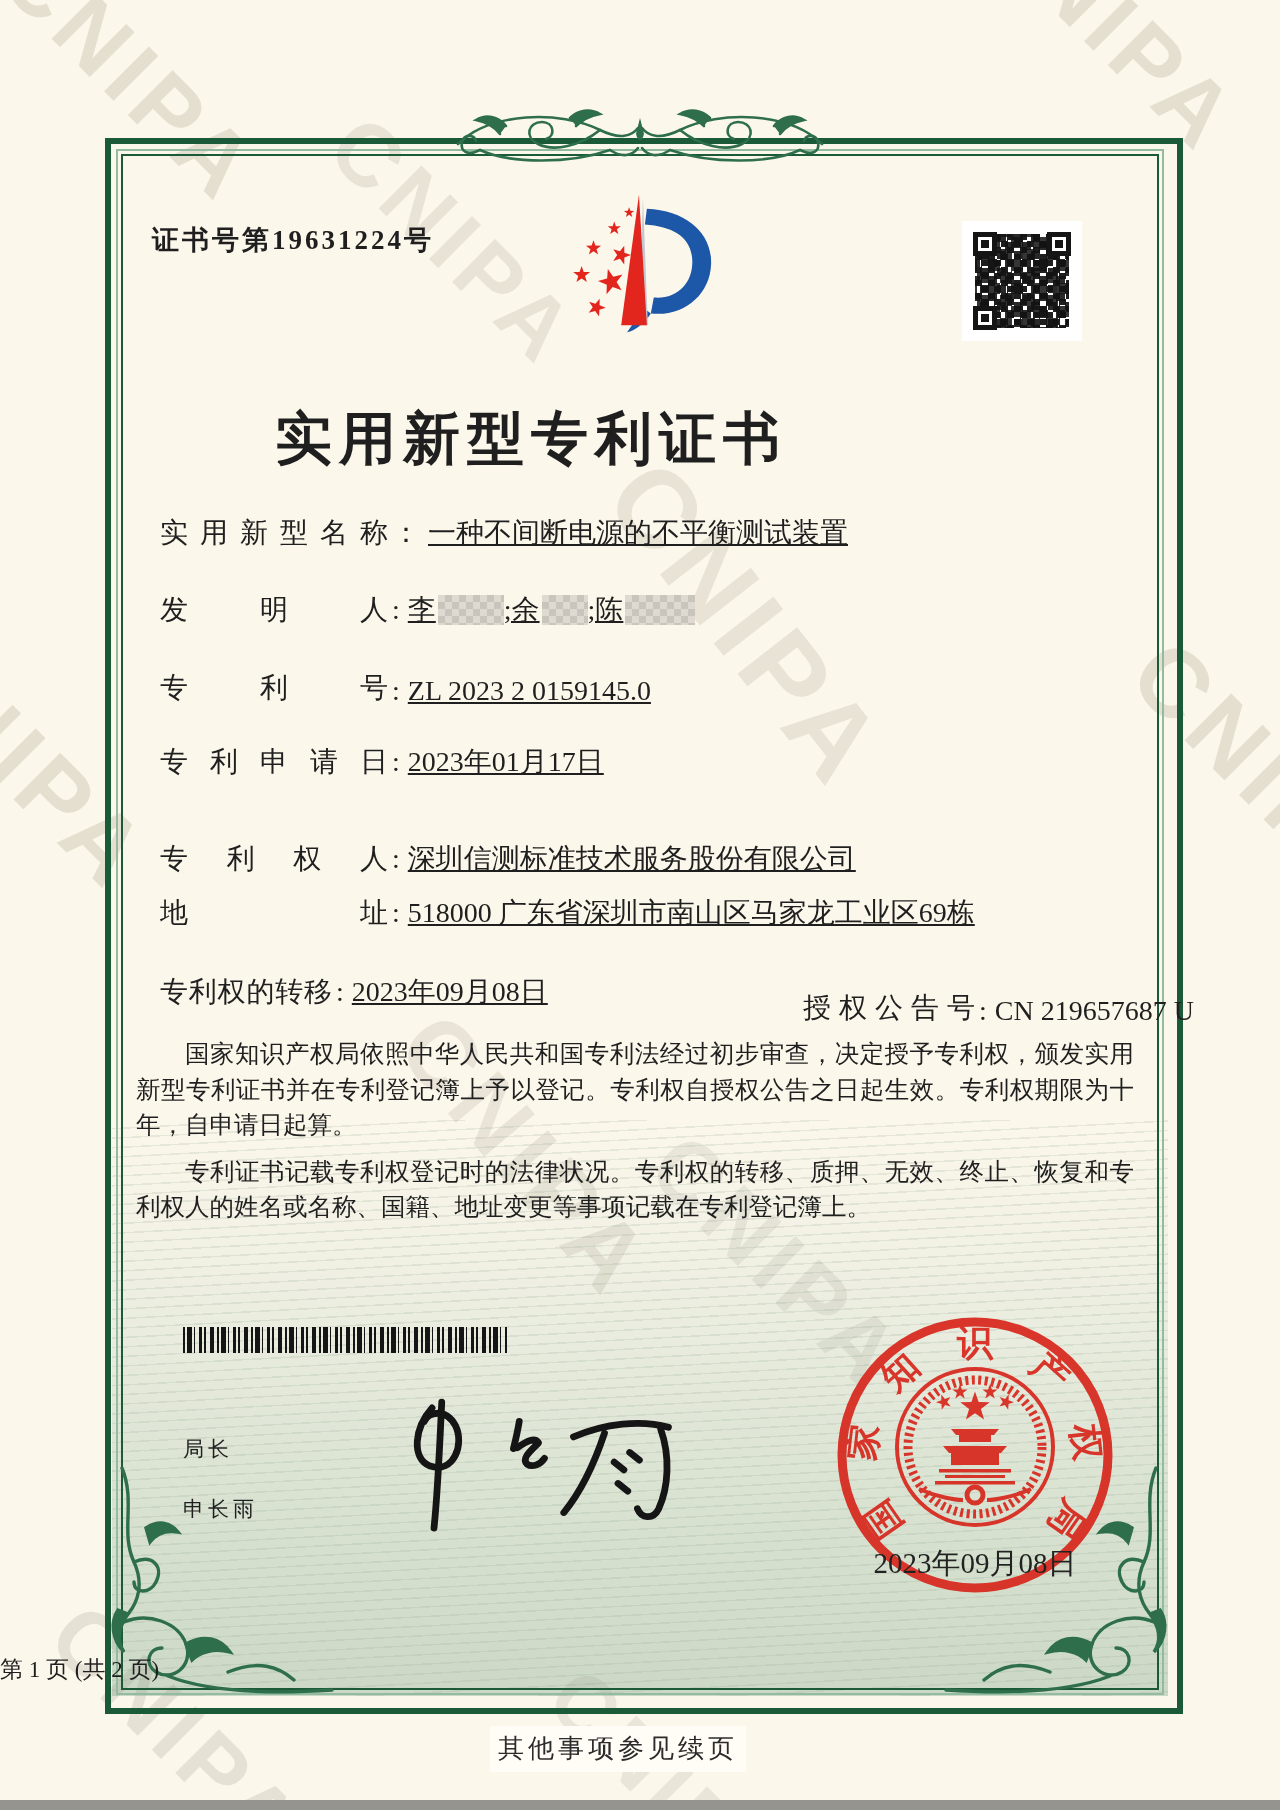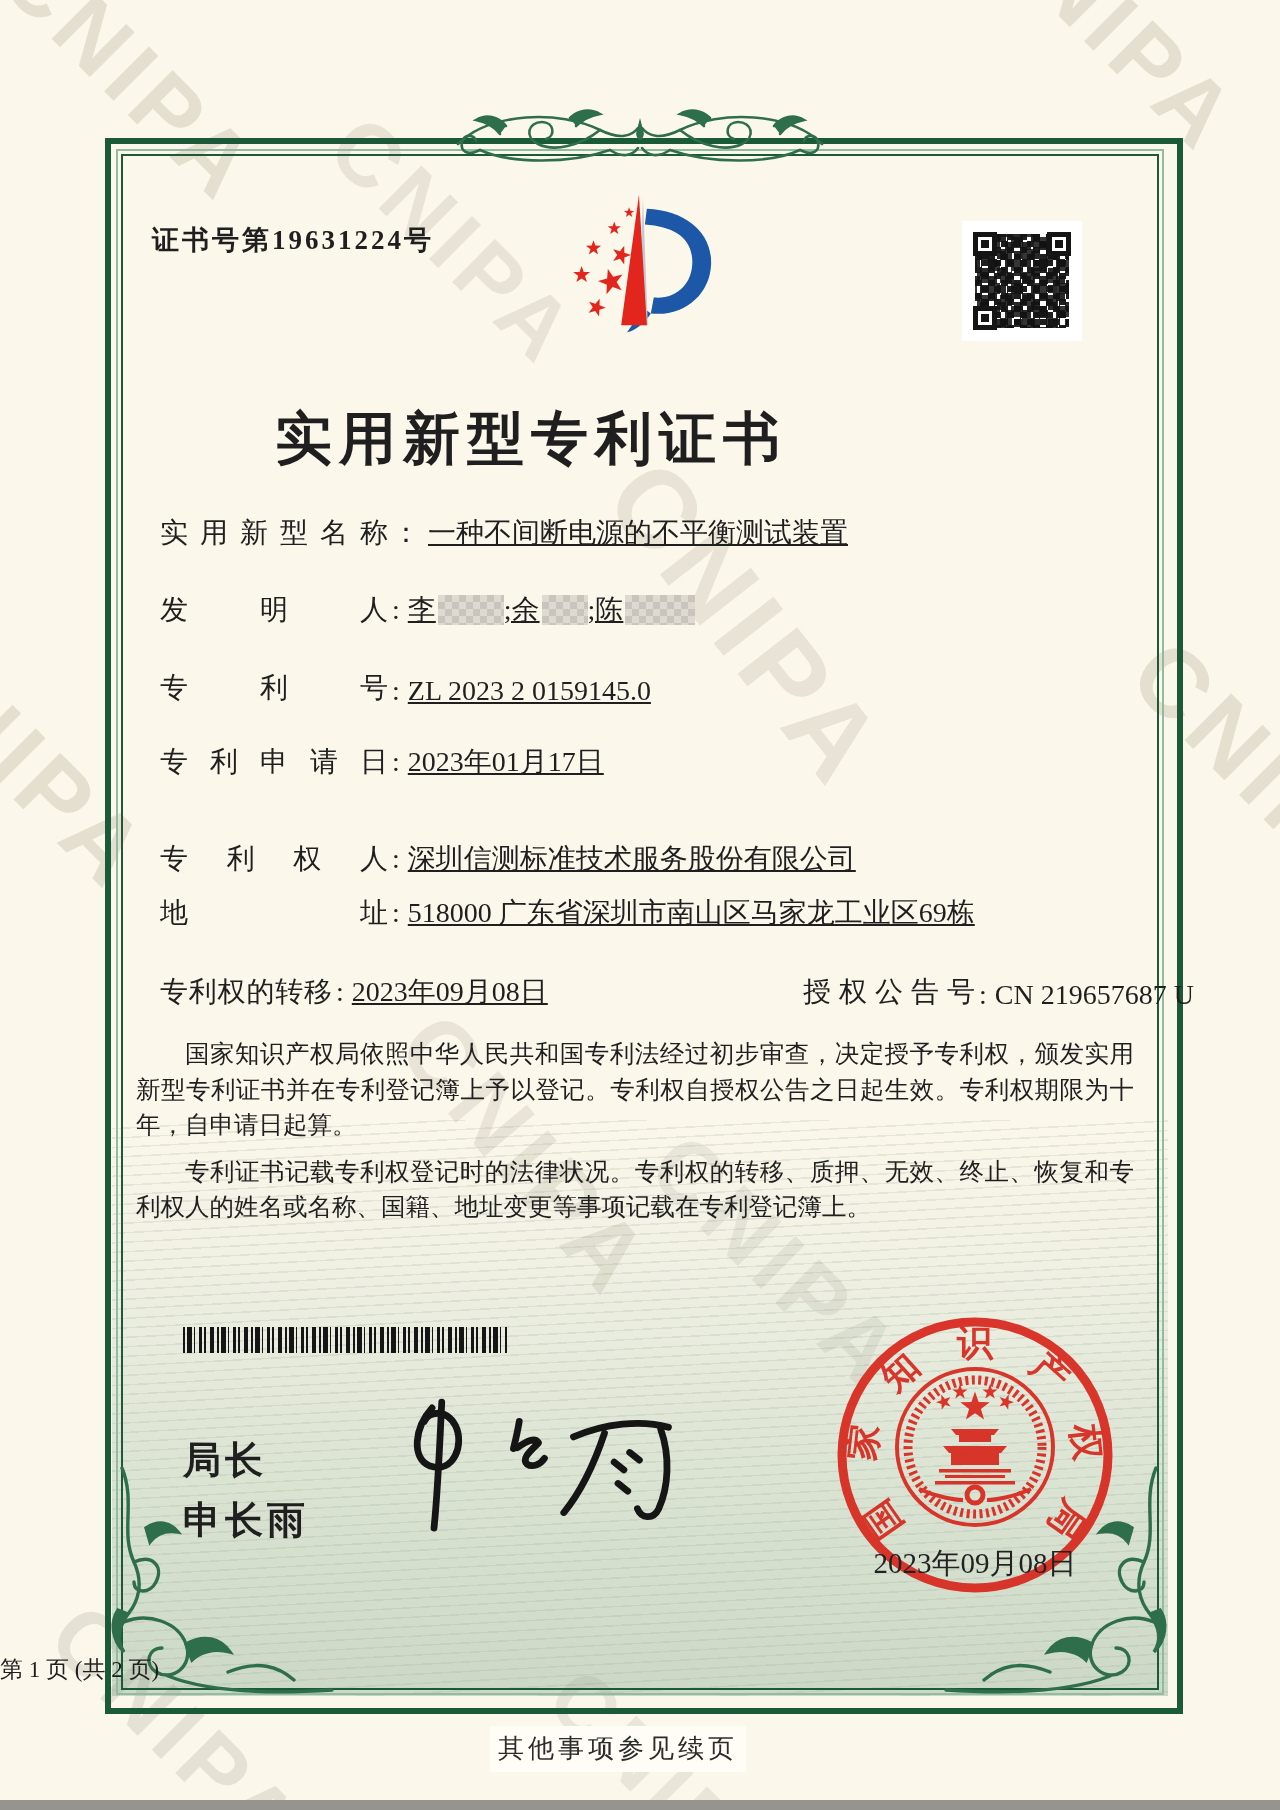--- a/index.html
+++ b/index.html
@@ -39,36 +39,36 @@
 
   
   .row{position:absolute;left:160px;font-size:28px;white-space:nowrap;text-decoration:underline;}
   .lab{display:inline-block;width:228px;text-align:justify;text-align-last:justify;vertical-align:bottom;}
   .lab.narrow{width:172px;}
   .colon{display:inline-block;margin:0 8px 0 4px;}
   .redact{display:inline-block;vertical-align:-6px;height:30px;margin-left:2px;
     background:repeating-conic-gradient(#c9c5bd 0% 25%, #dedad2 0% 50%) 0 0/14px 14px;filter:blur(0.6px);}
   .r-g2{position:absolute;left:643px;top:0;}
   .row.grant{width:1000px;}
-  .row.grant .r-g2{white-space:nowrap;}
+  .row.grant .r-g2{white-space:nowrap;margin-top:16px;}
 
   
   .paras{position:absolute;left:136px;top:1036px;width:1014px;font-size:24.5px;line-height:35.5px;text-align:justify;}
   .paras p{margin:0 16px 11px 0;text-indent:2em;}
 
   
   .barcode{position:absolute;left:183px;top:1327px;width:324px;height:26px;
     background:repeating-linear-gradient(90deg,
       #151515 0 2px, transparent 2px 4px,
       #151515 4px 9px, transparent 9px 11px,
       #151515 11px 12px, transparent 12px 16px,
       #151515 16px 19px, transparent 19px 21px,
       #151515 21px 23px, transparent 23px 27px,
       #151515 27px 31px, transparent 31px 34px);}
-  .official{position:absolute;left:183px;font-size:38px;font-weight:700;font-family:"Liberation Sans","DejaVu Sans",sans-serif;letter-spacing:4px;}
+  .official{position:absolute;left:183px;font-size:21px;font-weight:400;font-family:"Liberation Sans","DejaVu Sans",sans-serif;letter-spacing:4px;}
   .sig{position:absolute;left:372px;top:1392px;width:310px;height:150px;}
   .seal{position:absolute;left:830px;top:1307px;width:290px;height:296px;opacity:0.93;}
   .page-num{position:absolute;left:0;width:1232px;top:1654px;text-align:left;font-size:23px;}
   .cont-box{position:absolute;left:490px;top:1726px;width:256px;height:46px;background:#fffdf6;
     text-align:center;line-height:46px;font-size:26px;letter-spacing:4px;color:#2b2b2b;}
   .bottom-strip{position:absolute;left:0;bottom:0;width:1280px;height:10px;background:#96948f;}
 </style>
 </head>
 <body>
 

